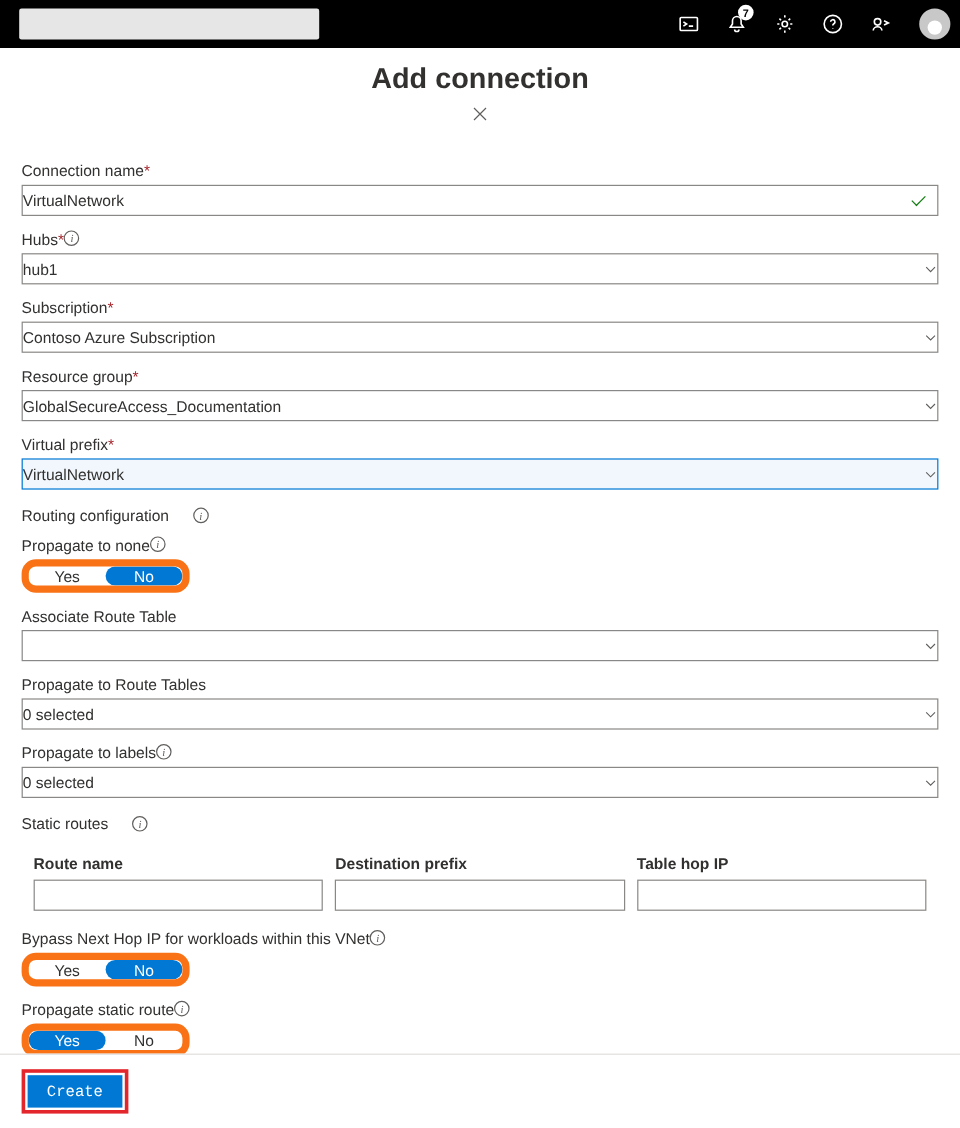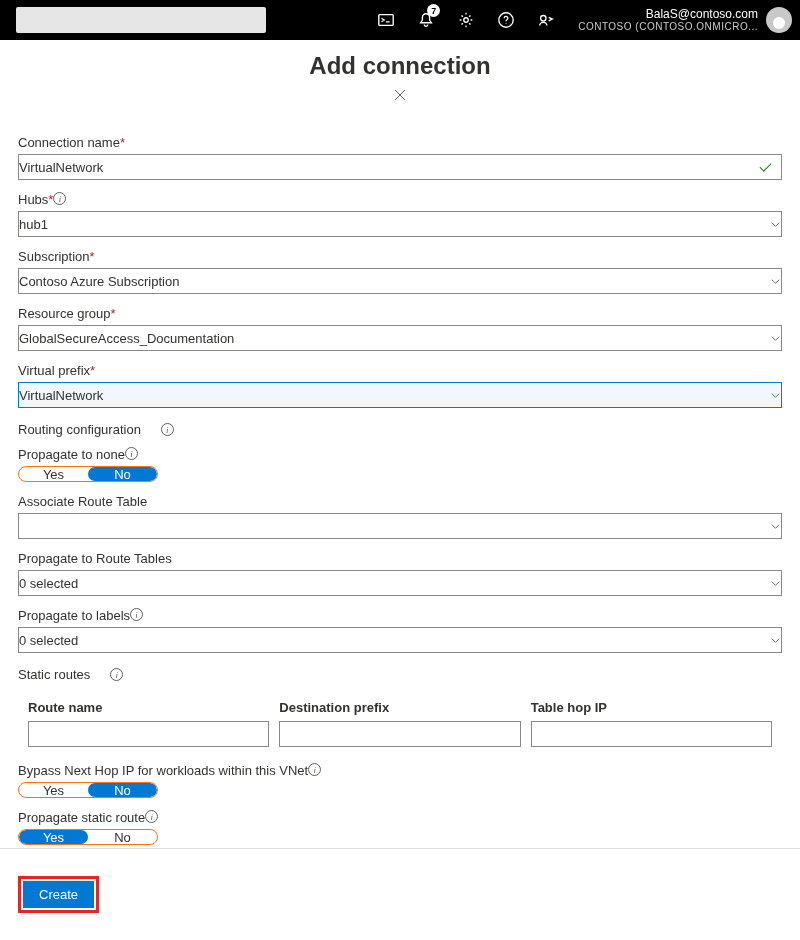--- a/index.html
+++ b/index.html
@@ -90,41 +90,42 @@
   .select.valid::after {
     content:""; position:absolute; right:10px; top:50%;
     width:10px; height:5px; border-left:1.5px solid #107c10; border-bottom:1.5px solid #107c10;
     transform: translateY(-70%) rotate(-45deg);
   }
   .chev { width:12px; height:12px; flex-shrink:0; display:flex; align-items:center; justify-content:center;}
   .chev svg { width:11px; height:11px; }
   .section-label { margin: 14px 0 10px 0; display:flex; align-items:center; gap:20px; font-size:13px;}
   
   .toggle {
-    display:inline-flex; width:140px; height:16px; border:1px solid #f97316;
+    display:inline-flex; width:140px; height:28px; border:6px solid #f97316;
     border-radius:12px; overflow:hidden; cursor:pointer;
   }
   .toggle-opt {
     flex:1; display:flex; align-items:center; justify-content:center;
     font-size:13px;
   }
   .toggle-opt.on { background:#0078d4; color:#fff; border-radius:12px;}
   
   .routes-header { display:flex; gap:10px; padding:8px 10px 6px 10px; font-weight:600;}
   .routes-row { display:flex; gap:10px; padding:0 10px 6px 10px;}
   .routes-header > div, .routes-row > div { flex:1; }
   .routes-row input {
     width:100%; height:26px; border:1px solid #8a8886; padding:0 6px; font-family:inherit; font-size:13px;
   }
   
   .footer {
     border-top:1px solid #e1dfdd;
-    padding: 27px 18px;
+    padding: 12px 18px;
     position:absolute; bottom:0; left:0; right:0;
     background:#fff;
+    font-family:Liberation Mono, monospace;
   }
   .create-wrap { display:inline-block; border:3px solid #e3262c; padding:2px;}
   .btn-primary {
     background:#0078d4; color:#fff; border:none;
     padding: 6px 16px; font-size:13px; cursor:pointer; font-family:inherit;
   }
 </style>
 </head>
 <body>
 
@@ -154,24 +155,20 @@
         <path d="M8 8a2 2 0 1 1 3 1.7c-.7.4-1 .8-1 1.8M10 14v.5"></path>
       </svg>
   </div>
   <div class="tb-icon">
     <svg viewBox="0 0 20 20">
         <circle cx="7" cy="8" r="3"></circle>
         <path d="M3 16c0-2 2-3.5 4-3.5s4 1.5 4 3.5M13 7l4 2-4 2"></path>
       </svg>
   </div>
   <div class="user-block">
-    <div class="user-text">
-      <div class="user-email">BalaS@contoso.com</div>
-      <div class="user-org">CONTOSO (CONTOSO.ONMICRO...</div>
-    </div>
     <div class="avatar"></div>
   </div>
 </div>
 
 <div class="page">
   <div class="page-header">
     <div class="page-title">Add connection</div>
     <div class="close-x">
       <svg width="14" height="14" viewBox="0 0 14 14" stroke="#605e5c" stroke-width="1">
           <path d="M2 2l10 10M12 2L2 12"></path>

